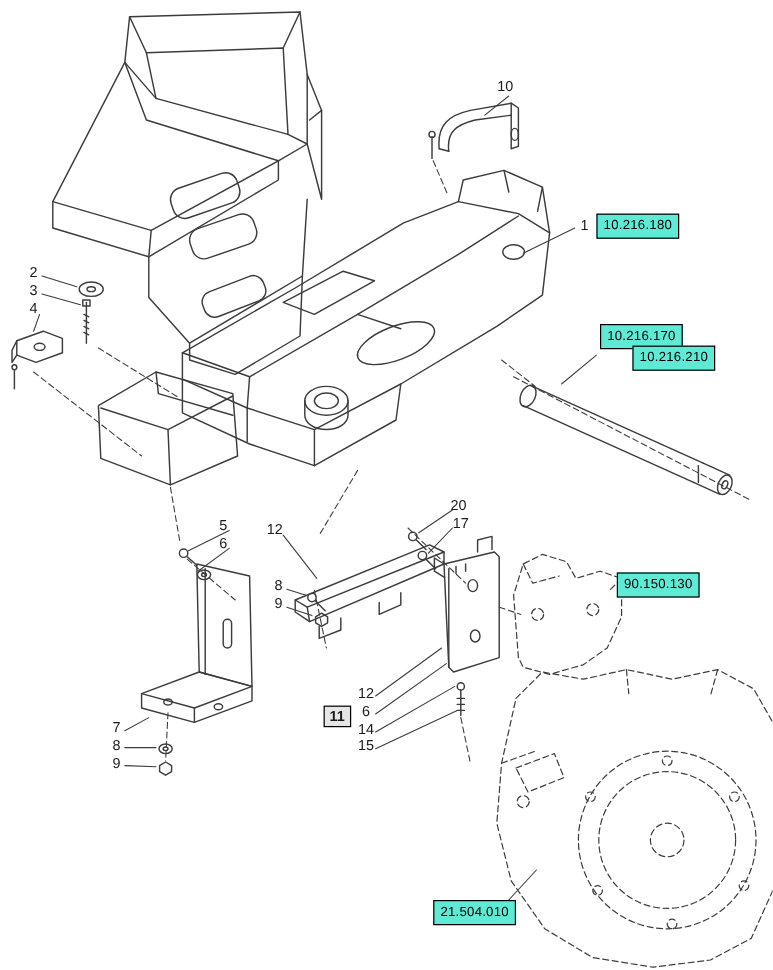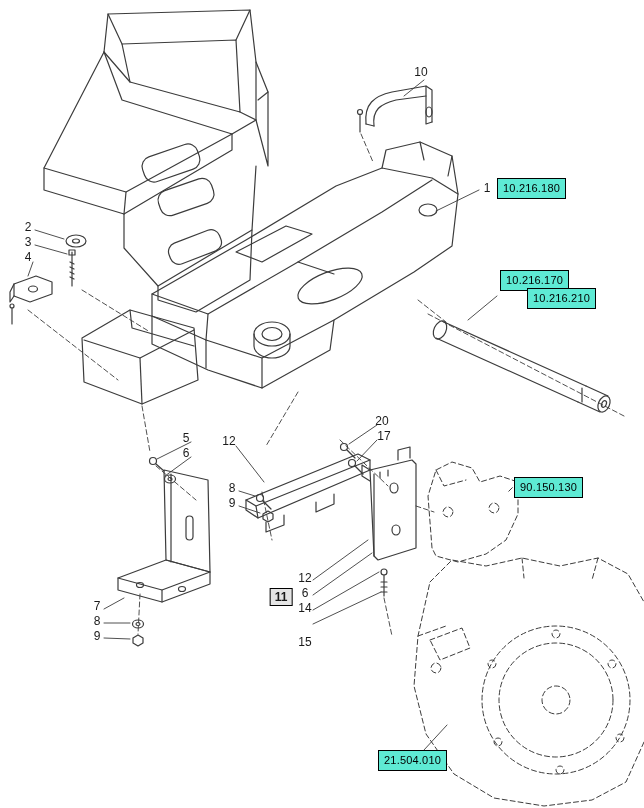--- a/index.html
+++ b/index.html
@@ -276,23 +276,23 @@
   <span class="callout" style="left:382px;top:421px">20</span>
   <span class="callout" style="left:384px;top:436px">17</span>
   <span class="callout" style="left:232px;top:488px">8</span>
   <span class="callout" style="left:232px;top:503px">9</span>
   <span class="callout" style="left:97px;top:606px">7</span>
   <span class="callout" style="left:97px;top:621px">8</span>
   <span class="callout" style="left:97px;top:636px">9</span>
   <span class="callout" style="left:305px;top:578px">12</span>
   <span class="callout" style="left:305px;top:593px">6</span>
   <span class="callout" style="left:305px;top:608px">14</span>
-  <span class="callout" style="left:305px;top:642px">15</span>
+  <span class="callout" style="left:305px;top:621px">15</span>
 
   <span class="callout boxed" style="left:281px;top:597px">11</span>
 
   <a class="refbox" style="left:497px;top:178px">10.216.180</a>
   <a class="refbox shaded" style="left:500px;top:270px">10.216.170</a>
   <a class="refbox shaded" style="left:527px;top:288px">10.216.210</a>
   <a class="refbox" style="left:514px;top:477px">90.150.130</a>
-  <a class="refbox" style="left:378px;top:750px">21.504.010</a>
+  <a class="refbox" style="left:361px;top:750px">21.504.010</a>
 
 </div>
 
 </body></html>

